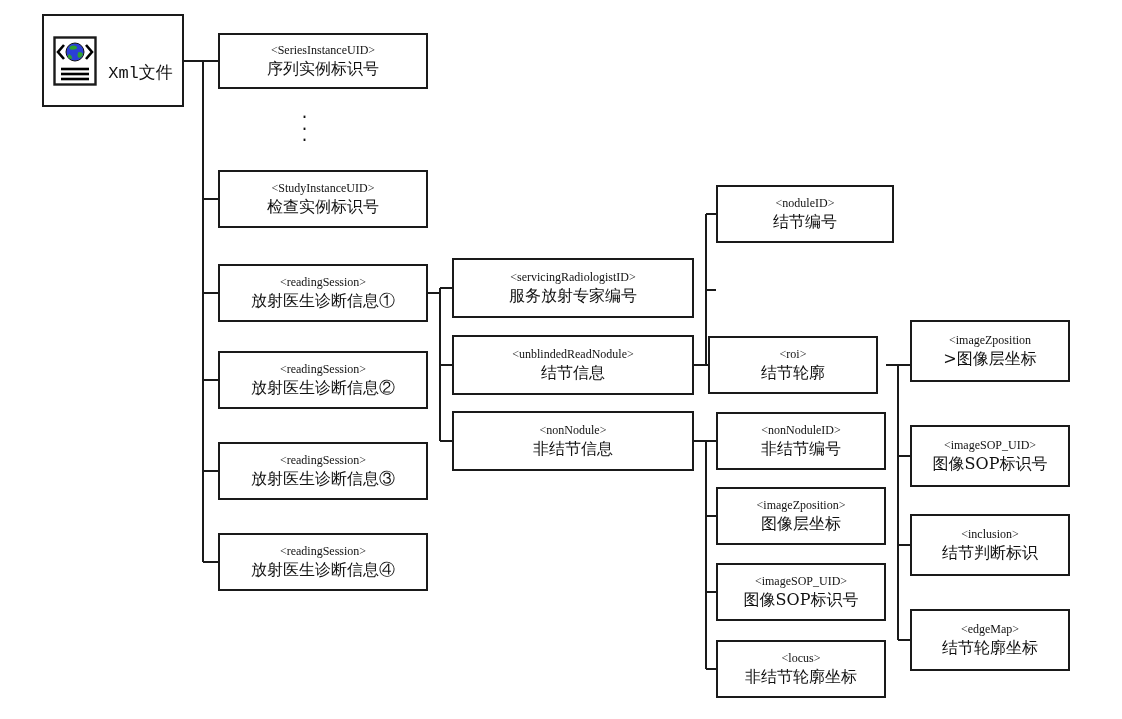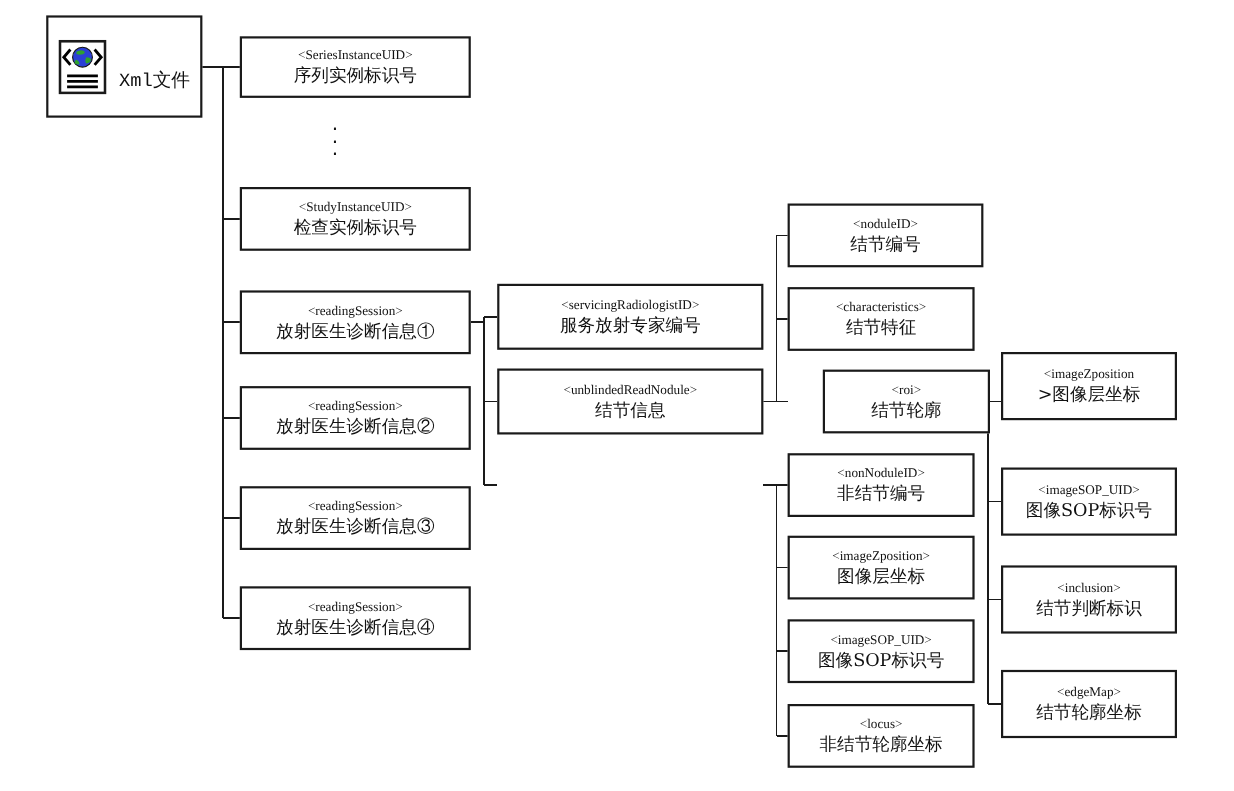--- a/index.html
+++ b/index.html
@@ -146,30 +146,30 @@
   </div>
 
   <div class="box" style="left:452px;top:258px;width:242px;height:60px;">
     <span class="tag">&lt;servicingRadiologistID&gt;</span>
     <span class="cn">服务放射专家编号</span>
   </div>
   <div class="box" style="left:452px;top:335px;width:242px;height:60px;">
     <span class="tag">&lt;unblindedReadNodule&gt;</span>
     <span class="cn">结节信息</span>
   </div>
+  <div class="box" style="left:452px;top:411px;width:242px;height:60px;">
+    <span class="tag">&lt;nonNodule&gt;</span>
+    <span class="cn">非结节信息</span>
+  </div>
 
   <div class="box" style="left:716px;top:185px;width:178px;height:58px;">
     <span class="tag">&lt;noduleID&gt;</span>
     <span class="cn">结节编号</span>
   </div>
-  <div class="box" style="left:716px;top:261px;width:170px;height:58px;">
-    <span class="tag">&lt;characteristics&gt;</span>
-    <span class="cn">结节特征</span>
-  </div>
-  <div class="box" style="left:748px;top:336px;width:152px;height:58px;">
+  <div class="box" style="left:708px;top:336px;width:170px;height:58px;">
     <span class="tag">&lt;roi&gt;</span>
     <span class="cn">结节轮廓</span>
   </div>
 
   <div class="box" style="left:716px;top:412px;width:170px;height:58px;">
     <span class="tag">&lt;nonNoduleID&gt;</span>
     <span class="cn">非结节编号</span>
   </div>
   <div class="box" style="left:716px;top:487px;width:170px;height:58px;">
     <span class="tag">&lt;imageZposition&gt;</span>

